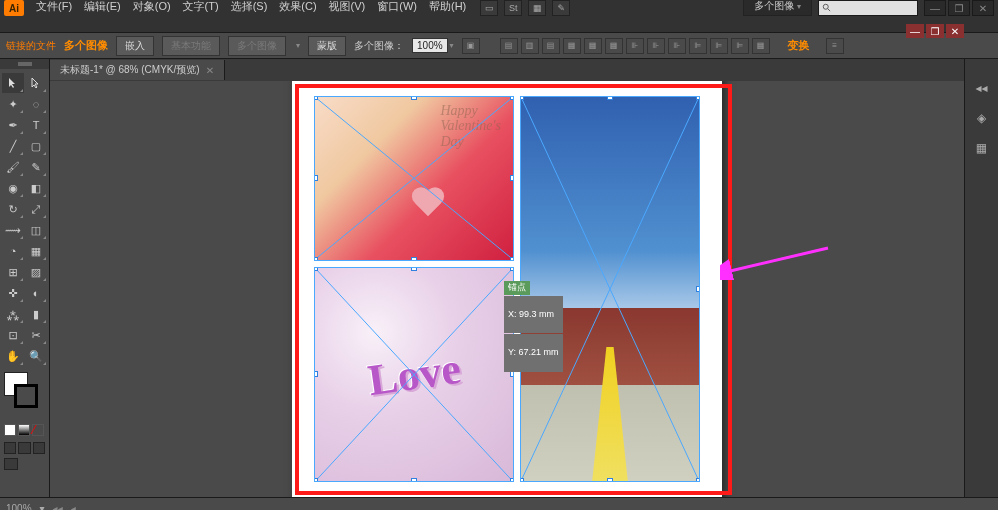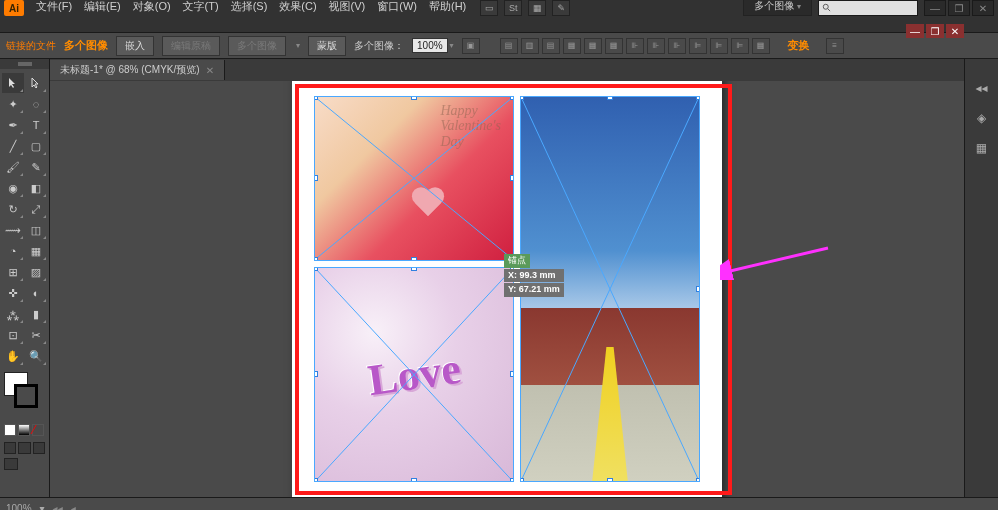--- a/index.html
+++ b/index.html
@@ -60,22 +60,22 @@
 .h-tm { top: -3px; left: 50%; margin-left: -3px; } .h-bm { bottom: -3px; left: 50%; margin-left: -3px; }
 .h-ml { left: -3px; top: 50%; margin-top: -3px; } .h-mr { right: -3px; top: 50%; margin-top: -3px; }
 .placeholder { width: 100%; height: 100%; }
 .ph-candy { background: linear-gradient(135deg, #f8dcc8 0%, #f0c8a0 30%, #e85060 60%, #d02040 100%); position: relative; }
 .ph-candy::after { content: "Happy\A Valentine's\A Day"; white-space: pre; position: absolute; top: 6px; right: 12px; font-family: cursive; font-size: 14px; color: rgba(140,100,80,0.5); line-height: 1.1; font-style: italic; }
 .ph-love { background: radial-gradient(circle at 30% 30%, #f8f0f8 0%, #e8d0e8 40%, #d8b8d8 100%); display: flex; align-items: center; justify-content: center; }
 .ph-love span { font-family: cursive; font-size: 44px; font-weight: bold; color: #b858c8; text-shadow: 2px 2px 0 #d8a8d8, -1px -1px 0 #fff; transform: rotate(-8deg); }
 .ph-castle { background: linear-gradient(to bottom, #3060b0 0%, #5090d0 40%, #a8c8e8 55%, #8a3830 55%, #a05040 75%, #c0c0b0 75%, #d0d0c0 100%); position: relative; }
 .ph-castle::after { content: ""; position: absolute; bottom: 0; left: 40%; width: 20%; height: 35%; background: linear-gradient(to bottom, #f0d020 0%, #f0e060 100%); clip-path: polygon(40% 0, 60% 0, 100% 100%, 0 100%); }
 .coord-tip { position: absolute; top: 180px; left: 212px; font-size: 9px; line-height: 1.3; }
-.coord-tip .green { background: #5a9a5a; color: #fff; padding: 1px 4px; display: inline-block; }
-.coord-tip .gray { background: #707070; color: #fff; padding: 1px 4px; display: block; margin-top: 1px; white-space: nowrap; font-weight: bold; }
+.coord-tip .green { background: #5a9a5a; color: #fff; padding: 1px 4px; display: inline-block; margin-top: 27px; }
+.coord-tip .gray { background: #707070; color: #fff; padding: 13px 4px; display: block; margin-top: 1px; white-space: nowrap; }
 .heart { position: absolute; width: 36px; height: 32px; left: 48%; top: 56%; }
 .heart::before, .heart::after { content: ""; position: absolute; width: 18px; height: 28px; background: #f0a8b0; border-radius: 18px 18px 0 0; }
 .heart::before { left: 18px; transform: rotate(-45deg); transform-origin: 0 100%; }
 .heart::after { left: 0; transform: rotate(45deg); transform-origin: 100% 100%; }
 
 .rpanel { width: 34px; background: #3a3a3a; border-left: 1px solid #1a1a1a; padding-top: 20px; display: flex; flex-direction: column; align-items: center; gap: 12px; }
 .rpanel .picon { width: 20px; height: 18px; color: #aaa; display: flex; align-items: center; justify-content: center; font-size: 12px; }
 
 .arrow { position: absolute; top: 244px; left: 720px; pointer-events: none; }
 
@@ -114,21 +114,21 @@
     <div class="wb">—</div>
     <div class="wb">❐</div>
     <div class="wb">✕</div>
   </div>
 </div>
 
 <div class="ctlbar">
   <span class="link-label">链接的文件</span>
   <span class="orange">多个图像</span>
   <span class="btn">嵌入</span>
-  <span class="btn disabled">编辑原稿</span>
+  <span class="btn disabled">基本功能</span>
   <span class="btn disabled">多个图像</span>
   <span class="chev">▾</span>
   <span class="btn">蒙版</span>
   <span style="color:#ccc;font-size:10px">多个图像：</span>
   <div class="dd">
       <span class="pct">100%</span>
       <span class="chev">▾</span>
     </div>
   <div class="iicon">▣</div>
   <div class="icon-row">

